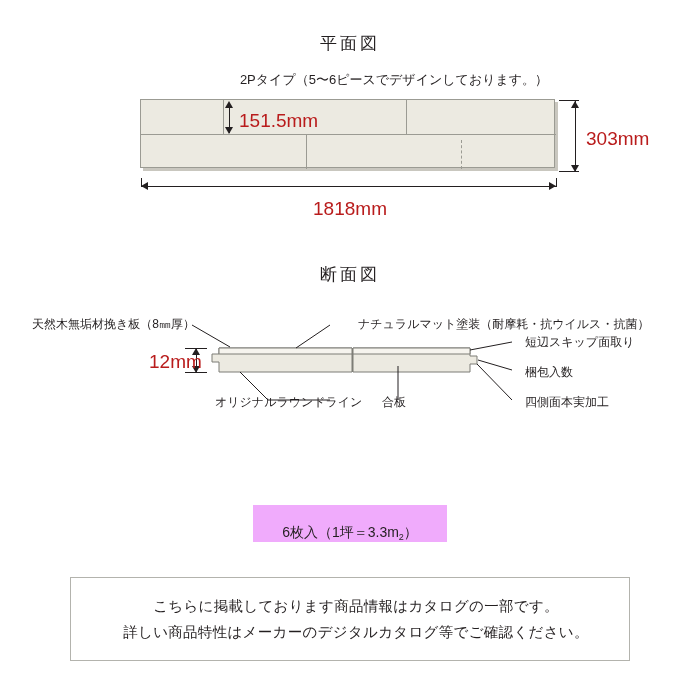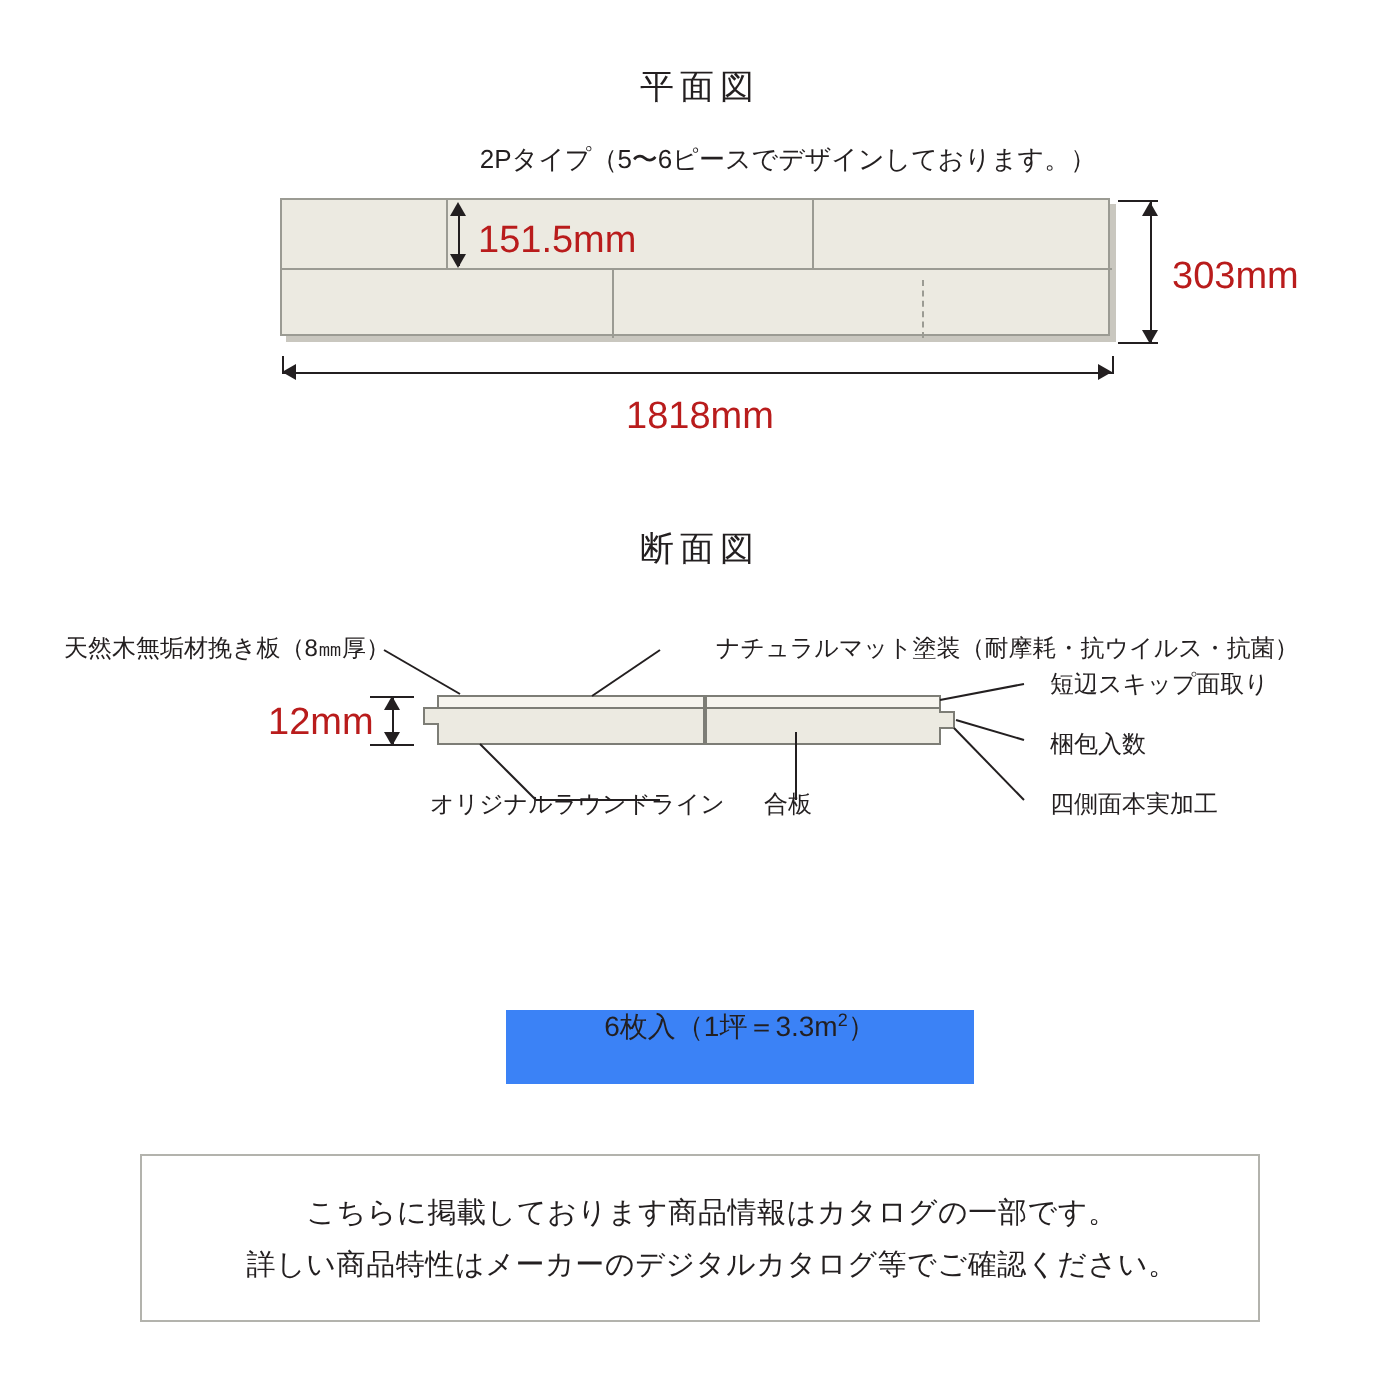--- a/index.html
+++ b/index.html
@@ -142,25 +142,25 @@
     top: 300px;
     width: 700px;
     height: 140px;
   }
 
   
   .pack-box {
     position: absolute;
     left: 253px;
     top: 505px;
-    width: 234px;
+    width: 194px;
     height: 37px;
-    background: #3b82f6;
+    background: #f0abfc;
     display: flex;
-    align-items: flex-start;
+    align-items: flex-end;
     justify-content: center;
     font-size: 14px;
     color: #231f20;
   }
   .pack-box sup { font-size: 9px; }
 
   
   .note-box {
     position: absolute;
     left: 70px;
@@ -250,21 +250,21 @@
       <line x1="268" y1="100" x2="330" y2="100" stroke="#231f20" stroke-width="1"></line>
 
       <line x1="398" y1="66" x2="398" y2="100" stroke="#231f20" stroke-width="1"></line>
     </svg>
 
     <div class="dim-line-h" style="left:185px; top:48px; width:22px;"></div>
     <div class="dim-line-h" style="left:185px; top:72px; width:22px;"></div>
     <div class="dim-line-v" style="left:196px; top:48px; height:24px;"></div>
     <div class="arrow-up" style="left:192px; top:48px;"></div>
     <div class="arrow-down" style="left:192px; top:66px;"></div>
-    <div class="dim-text" style="left:134px; top:51px;">12mm</div>
+    <div class="dim-text" style="left:149px; top:51px;">12mm</div>
 
     <div class="label-sm" style="left:32px; top:16px;">天然木無垢材挽き板（8㎜厚）</div>
     <div class="label-sm" style="left:358px; top:16px;">ナチュラルマット塗装（耐摩耗・抗ウイルス・抗菌）</div>
     <div class="label-sm" style="left:525px; top:34px;">短辺スキップ面取り</div>
     <div class="label-sm" style="left:525px; top:64px;">梱包入数</div>
     <div class="label-sm" style="left:525px; top:94px;">四側面本実加工</div>
     <div class="label-sm" style="left:176px; top:94px;margin-left:39px;">オリジナルラウンドライン</div>
     <div class="label-sm" style="left:382px; top:94px;">合板</div>
   </div>
 

